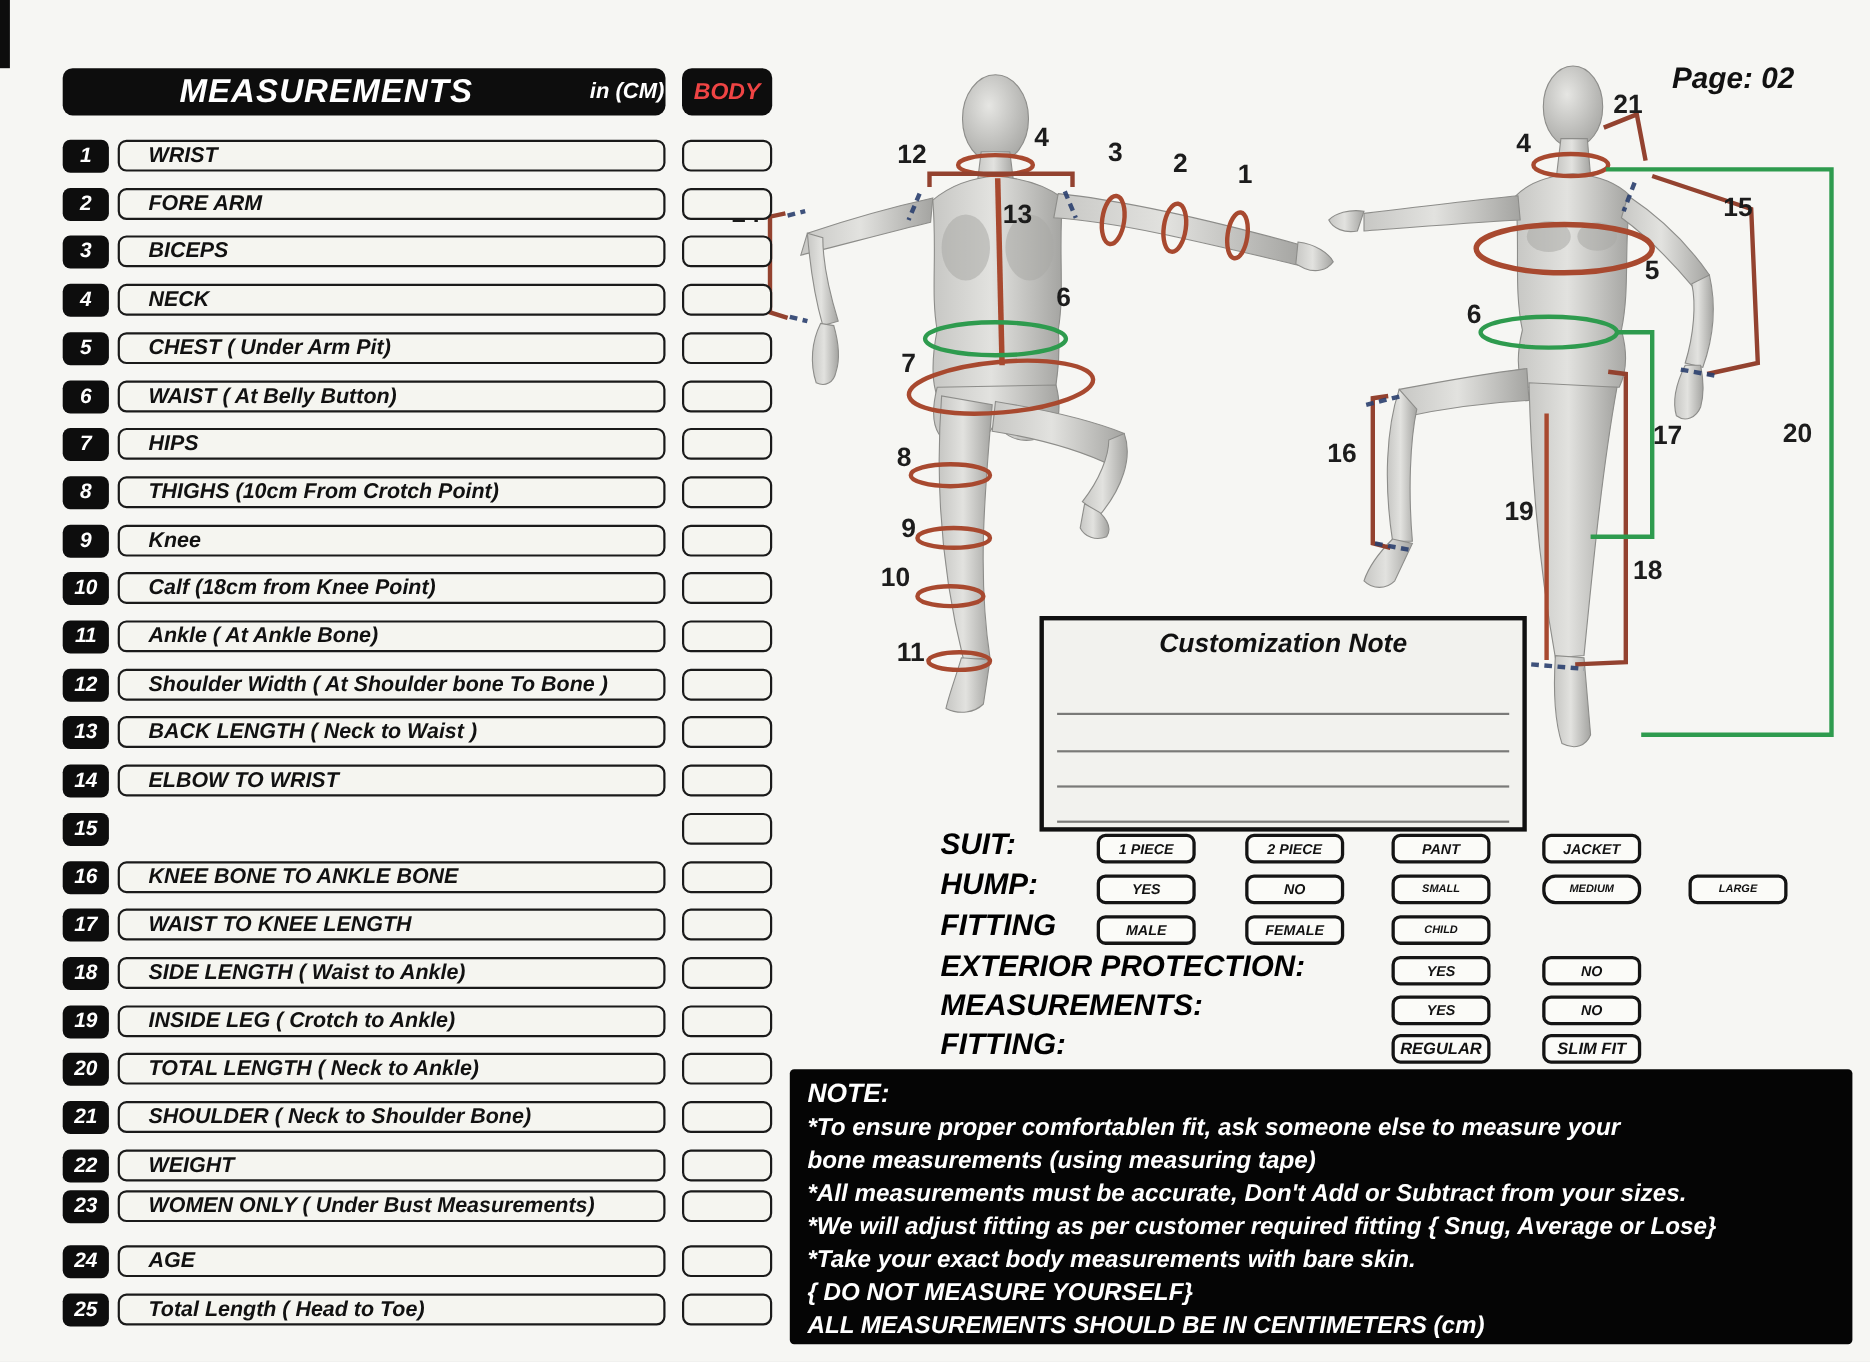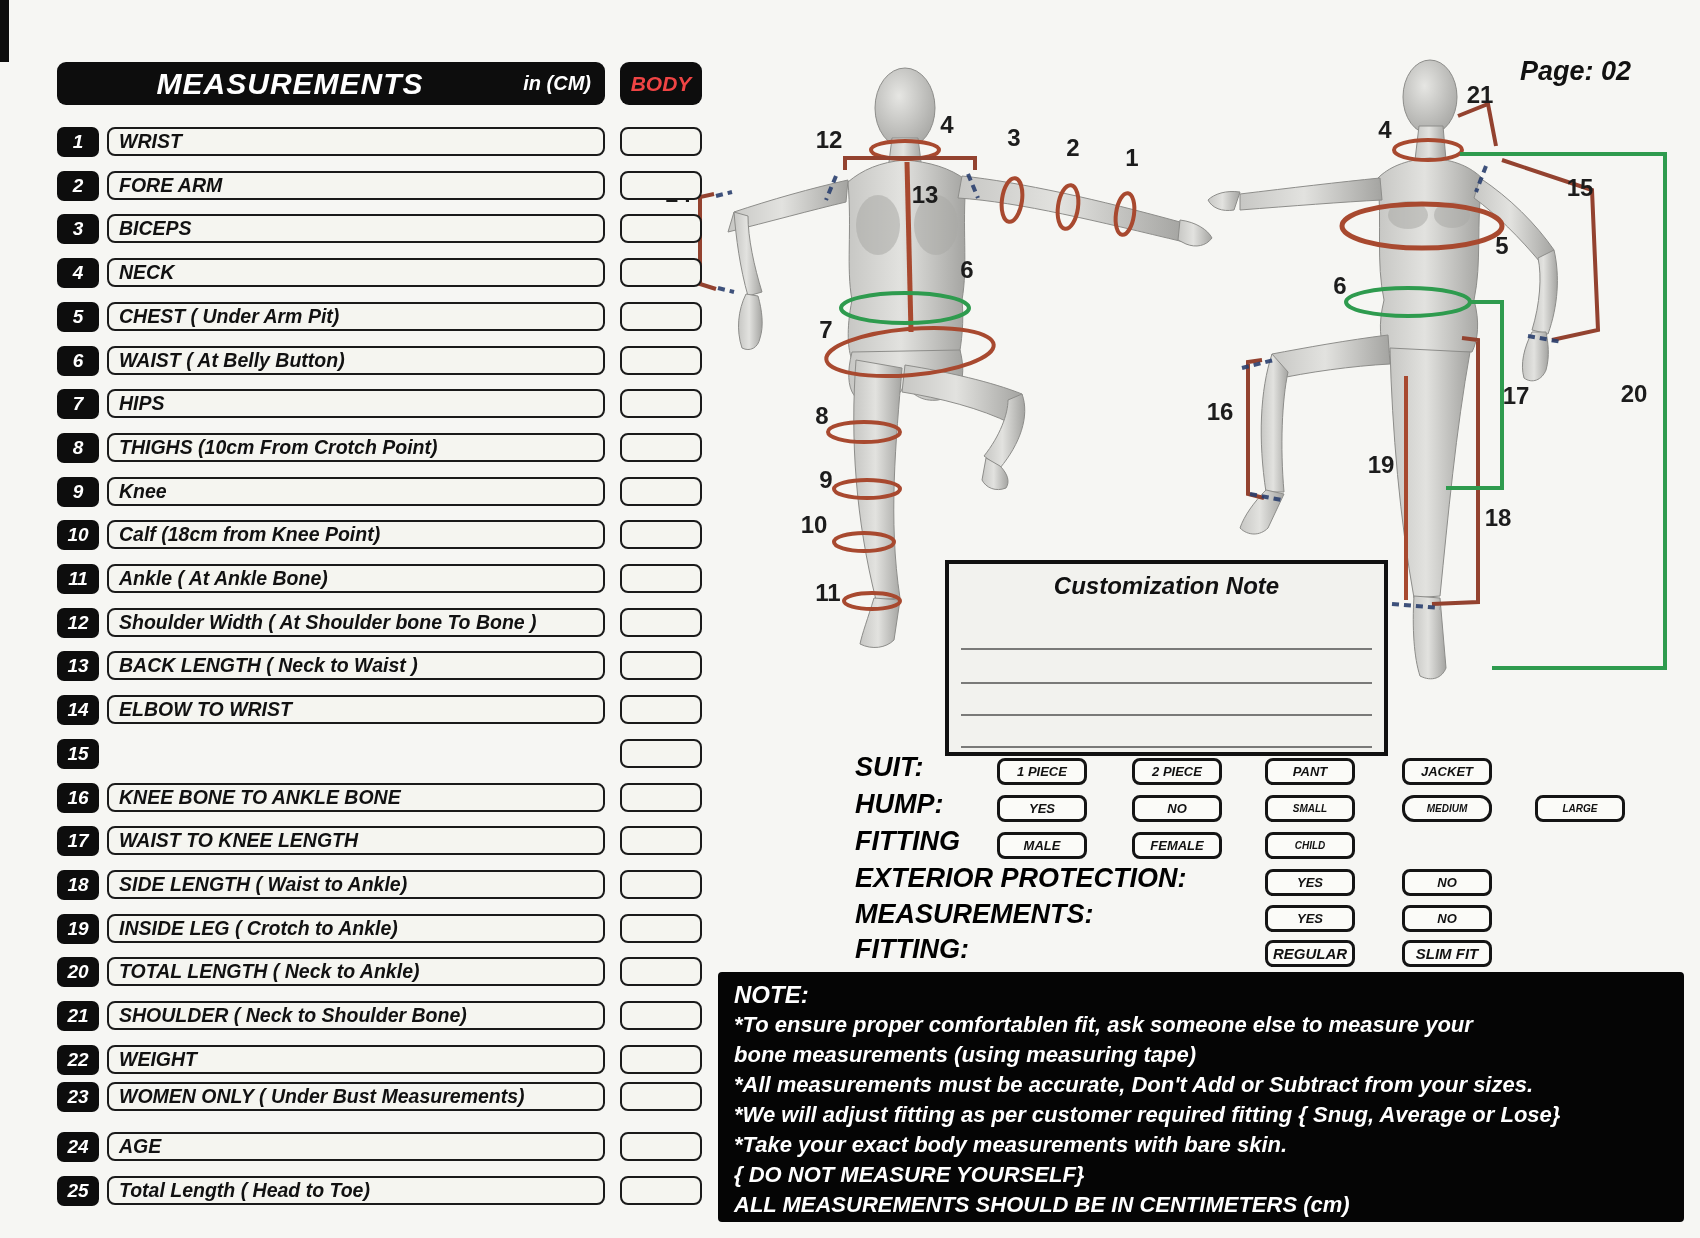--- a/index.html
+++ b/index.html
@@ -6,30 +6,30 @@
   #stage{position:relative;width:1700px;height:1238px;background:#f6f6f3;overflow:hidden;
          font-family:"Liberation Sans",sans-serif;}
   .corner-mark{position:absolute;left:0;top:0;width:9px;height:62px;background:#0d0d0d;}
 
   
   #left-panel{position:absolute;left:55px;top:62px;width:650px;height:1150px;}
   #list-header{position:absolute;left:0;top:0;width:650px;height:43px;}
   #header-black{position:absolute;left:2px;top:0;width:548px;height:43px;background:#0d0d0d;
     border-radius:9px;display:flex;align-items:center;color:#fff;}
   #header-title{flex:1;text-align:center;font-weight:bold;font-style:italic;font-size:30px;letter-spacing:1px;}
-  #header-unit{font-weight:bold;font-style:italic;font-size:20px;padding-right:14px;}
+  #header-unit{font-weight:bold;font-style:italic;font-size:20px;padding-right:1px;}
   #body-col-header{position:absolute;left:565px;top:0;width:82px;height:43px;background:#0d0d0d;
     border-radius:9px;color:#ef4444;font-weight:bold;font-style:italic;font-size:21px;
     display:flex;align-items:center;justify-content:center;}
   .m-row{position:absolute;left:0;width:650px;height:31px;}
   .m-badge{position:absolute;left:2px;top:0;width:42px;height:30px;background:#0d0d0d;border-radius:7px;
     color:#fff;font-weight:bold;font-style:italic;font-size:19px;display:flex;align-items:center;justify-content:center;}
   .m-label{position:absolute;left:52px;top:0;width:498px;height:29px;background:#f5f5f0;
     border:2.5px solid #1a1a1a;border-radius:8px;display:flex;align-items:center;
-    font-weight:bold;font-style:italic;font-size:19.5px;color:#111;padding-left:10px;box-sizing:border-box;}
+    font-weight:bold;font-style:italic;font-size:19.5px;color:#111;padding-left:26px;box-sizing:border-box;}
   .m-body{position:absolute;left:565px;top:0;width:82px;height:29px;background:#f5f5f0;
     border:2.5px solid #1a1a1a;border-radius:8px;box-sizing:border-box;}
 
   
   #page-label{position:absolute;left:1520px;top:56px;width:170px;font-weight:bold;font-style:italic;
     font-size:27px;color:#111;}
 
   
   #custom-note{position:absolute;left:945px;top:560px;width:443px;height:196px;background:#f2f2ee;
     border:4px solid #111;box-sizing:border-box;}

